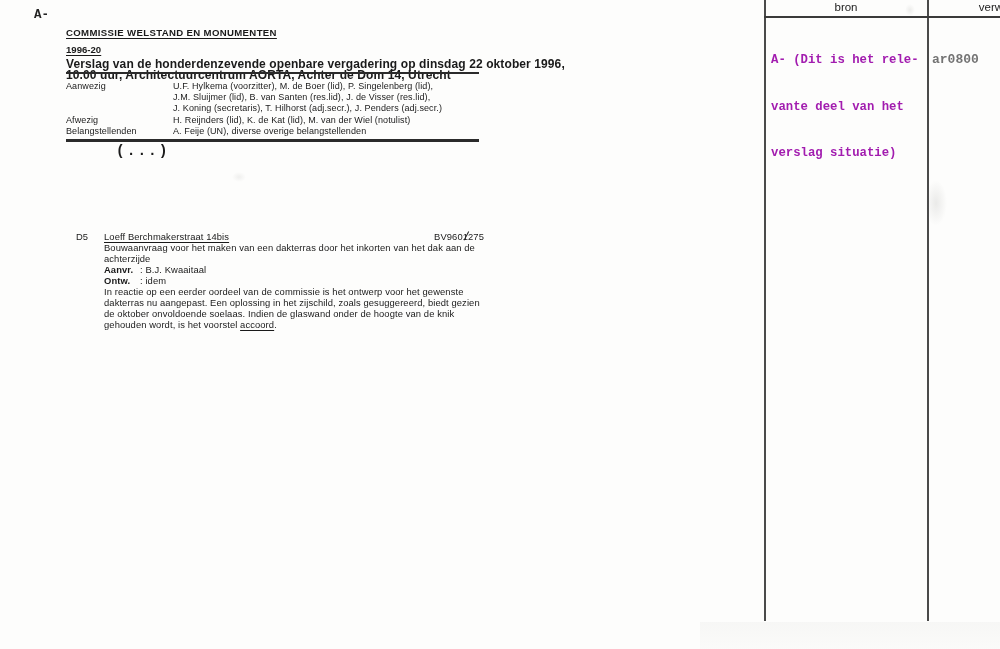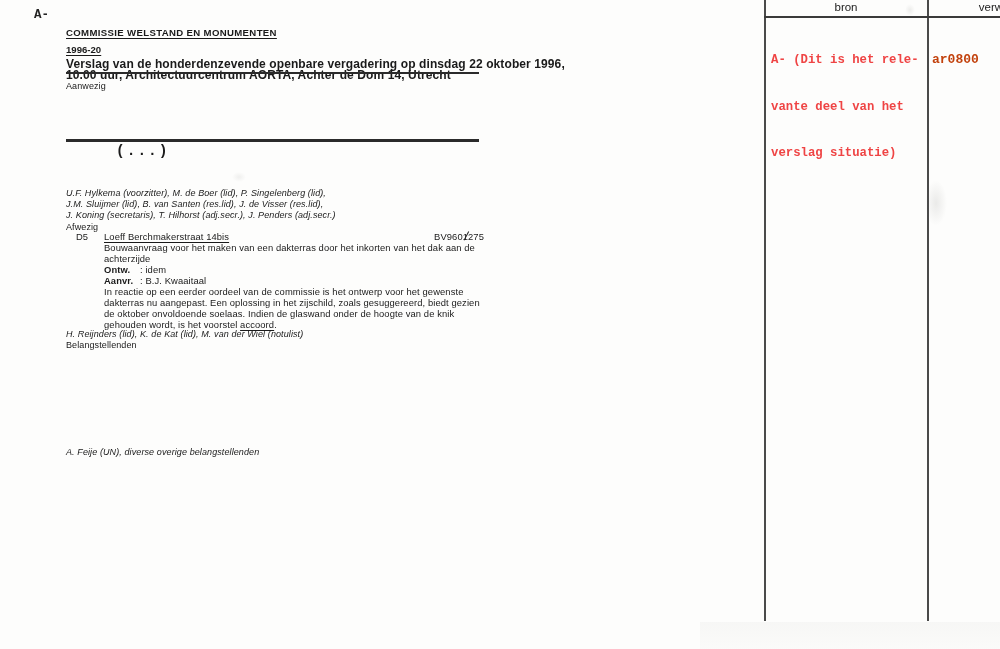--- a/index.html
+++ b/index.html
@@ -35,23 +35,23 @@
     display:inline-block;
   }
   .doc-desc{font-size:12px;line-height:11px;letter-spacing:.1px;margin-top:2px;font-weight:bold;}
 
   .rule{background:#2b2b2b;height:2px;left:66px;width:413px;}
   .rule-1{top:72px;}
   .rule-2{top:139px;height:2.5px;}
 
   
   .attendance{left:66px;top:81px;width:450px;font-size:9px;letter-spacing:.1px;}
-  .att-row{display:flex;flex-direction:column;}
+  .att-row{display:flex;}
   .att-label{width:107px;flex:0 0 107px;line-height:11.2px;}
-  .att-lines{line-height:11.2px;font-style:italic;}
+  .att-lines{line-height:11.2px;}
 
   
   .ellipsis-mark{
     left:116px;top:143px;
     font-family:"Liberation Mono",monospace;
     font-weight:bold;font-size:14.5px;letter-spacing:2px;color:#1b1b1b;
   }
 
   
   .agenda{left:68px;top:231px;width:436px;font-size:9.4px;letter-spacing:.1px;}
@@ -74,27 +74,27 @@
   .vline{width:2px;top:0;height:621px;background:#4a4a4a;}
   .vline-1{left:764px;}
   .vline-2{left:927px;}
   .hline{left:764px;top:16px;width:236px;height:2px;background:#3a3a3a;}
   .col-head{top:1px;font-size:11.5px;color:#222;text-align:center;}
   .bron-head{left:766px;width:160px;}
   .verwerkt-head{left:929px;width:71px;padding-left:36px;}
   .bron-note{
     left:771px;top:22px;
     font-family:"Liberation Mono",monospace;
-    font-weight:bold;font-size:12.3px;line-height:15.5px;color:#ef4444;
+    font-weight:bold;font-size:12.3px;line-height:15.5px;color:#a21caf;
     white-space:pre;
   }
   .verwerkt-note{
     left:932px;top:52px;
     font-family:"Liberation Mono",monospace;
-    font-weight:bold;font-size:13px;color:#c2410c;
+    font-weight:bold;font-size:13px;color:#737373;
   }
 
   
   .smudge{pointer-events:none;}
   .smudge-1{left:925px;top:180px;width:22px;height:46px;
     background:radial-gradient(ellipse at center, rgba(120,120,115,.14), rgba(120,120,115,0) 70%);}
   .smudge-2{left:232px;top:172px;width:14px;height:10px;
     background:radial-gradient(ellipse at center, rgba(120,120,115,.10), rgba(120,120,115,0) 70%);}
   .smudge-3{left:700px;top:622px;width:300px;height:27px;
     background:linear-gradient(to bottom, rgba(190,190,185,.10), rgba(190,190,185,.04));}
@@ -152,24 +152,24 @@
       <div class="addr-row">
         <span class="agenda-address">Loeff Berchmakerstraat 14bis</span>
         <span class="agenda-ref">
           <span>BV9601275</span>
           <i class="ref-slash"></i>
         </span>
       </div>
       <div class="nowrap">Bouwaanvraag voor het maken van een dakterras door het inkorten van het dak aan de</div>
       <div class="nowrap">achterzijde</div>
       <div class="nowrap">
-        <span class="kv-label">Ontw.</span><span>: idem</span>
+        <span class="kv-label">Aanvr.</span><span>: B.J. Kwaaitaal</span>
       </div>
       <div class="nowrap">
-        <span class="kv-label">Aanvr.</span><span>: B.J. Kwaaitaal</span>
+        <span class="kv-label">Ontw.</span><span>: idem</span>
       </div>
       <div class="nowrap">In reactie op een eerder oordeel van de commissie is het ontwerp voor het gewenste</div>
       <div class="nowrap">dakterras nu aangepast. Een oplossing in het zijschild, zoals gesuggereerd, biedt gezien</div>
       <div class="nowrap">de oktober onvoldoende soelaas. Indien de glaswand onder de hoogte van de knik</div>
       <div class="nowrap">
         <span>gehouden wordt, is het voorstel </span><span class="last-word">accoord</span><span>.</span>
       </div>
     </div>
   </div>
 

